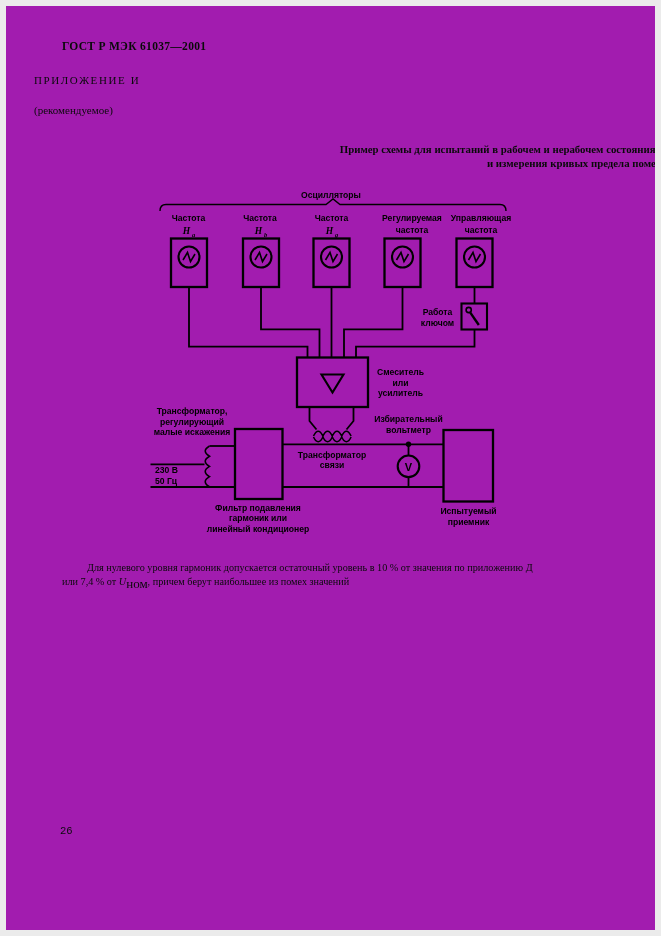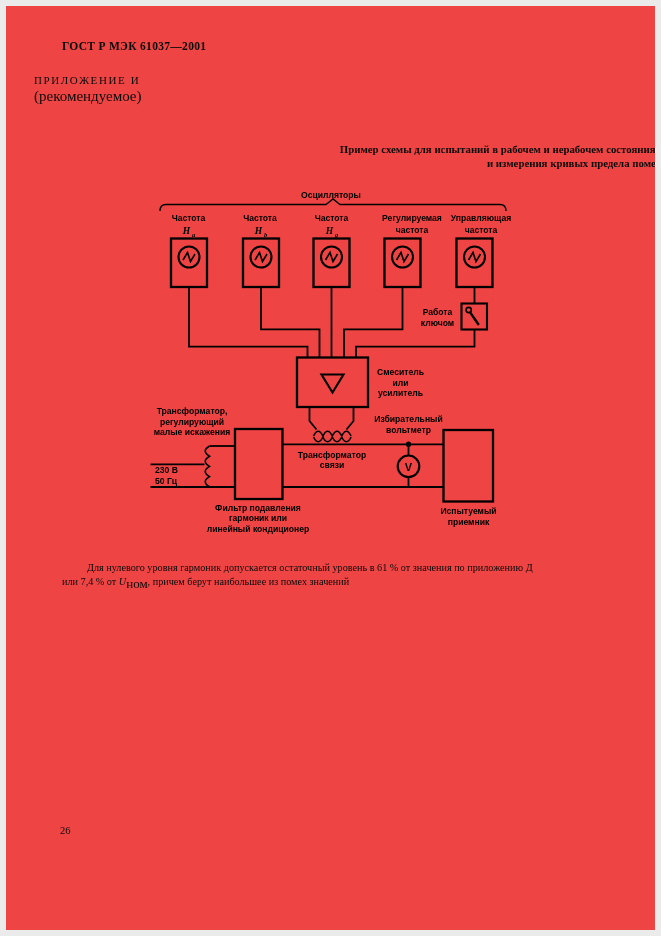--- a/index.html
+++ b/index.html
@@ -1,32 +1,32 @@
 <!DOCTYPE html>
 <html><head>
 <meta charset="utf-8">
 <style>
   html,body{margin:0;padding:0;}
   body{
     width:661px;height:936px;background:#ffffff;overflow:hidden;
     font-family:"Liberation Serif",serif;color:#0a0a0a;position:relative;
   }
-  .page{position:absolute;inset:0;background:#ef4444;}
+  .page{position:absolute;inset:0;background:#a21caf;}
   .frame{position:absolute;inset:0;border:6px solid #ebebeb;pointer-events:none;}
   .gost-header{position:absolute;left:62px;top:40px;font-weight:bold;font-size:11.5px;letter-spacing:.3px;white-space:nowrap;}
   .appendix{position:absolute;left:34px;right:0;top:74px;text-align:left;}
   .appendix .a1{font-size:11px;letter-spacing:1.6px;}
-  .appendix .a2{font-size:15px;margin-top:2px;}
+  .appendix .a2{font-size:11px;margin-top:18px;}
   .doc-title{position:absolute;left:0;right:0;top:143px;text-align:right;font-weight:bold;font-size:10.8px;line-height:13.5px;}
   .note{position:absolute;left:62px;top:561px;width:542px;font-size:10.2px;line-height:14.4px;}
   .note .l1{text-indent:25px;white-space:nowrap;}
   .note .l2{white-space:nowrap;}
   .note .usym{font-style:italic;}
   .note sub{font-size:13px;}
-  .pagenum{position:absolute;left:60px;top:825px;font-size:10.5px;}
+  .pagenum{position:absolute;left:60px;top:825px;font-size:10.5px;font-family:Liberation Mono, monospace;}
   svg.diagram{position:absolute;left:0;top:0;}
   .box{fill:none;stroke:#000;stroke-width:2.3;}
   .box2{fill:none;stroke:#000;stroke-width:2.1;}
   .wire{fill:none;stroke:#000;stroke-width:1.8;}
   .coil{fill:none;stroke:#000;stroke-width:1.6;}
   .thin{fill:none;stroke:#000;stroke-width:1.4;}
   text.dl{font-family:"Liberation Sans",sans-serif;font-weight:bold;font-size:8.6px;fill:#000;text-anchor:middle;}
   text.dls{text-anchor:start;}
   text.hsym{font-family:"Liberation Serif",serif;font-style:italic;font-weight:bold;font-size:9.5px;fill:#000;text-anchor:middle;}
   text.hsub{font-family:"Liberation Serif",serif;font-style:italic;font-weight:bold;font-size:6.5px;fill:#000;text-anchor:middle;}
@@ -162,20 +162,20 @@
     </g>
 
     <g>
       <rect class="box" x="443.5" y="430" width="49.5" height="71.5"></rect>
       <text class="dl" x="468.5" y="513.5">Испытуемый</text>
       <text class="dl" x="468.5" y="524.5">приемник</text>
     </g>
   </svg>
 
   <div class="note">
-    <div class="l1">Для нулевого уровня гармоник допускается остаточный уровень в 61 % от значения по приложению Д</div>
+    <div class="l1">Для нулевого уровня гармоник допускается остаточный уровень в 10 % от значения по приложению Д</div>
     <div class="l2"><span>или 7,4 % от </span><span class="usym">U</span><sub>ном</sub><span>, причем берут наибольшее из помех значений</span></div>
   </div>
 
   <div class="pagenum">26</div>
 
   <div class="frame"></div>
 </div>
 
 </body></html>

